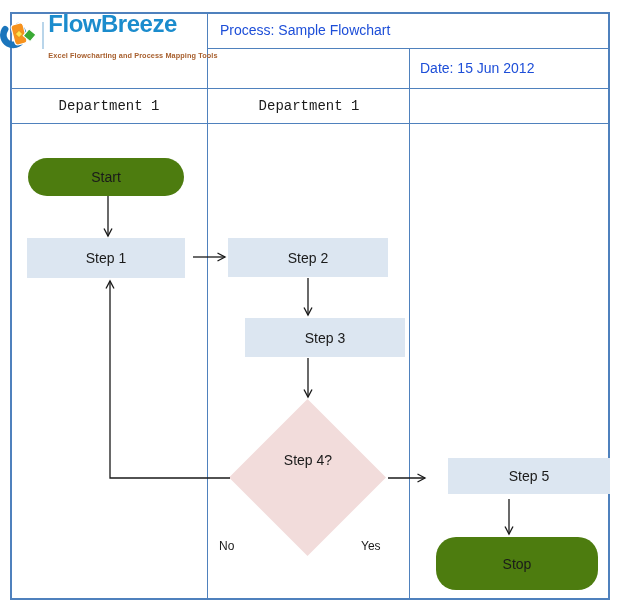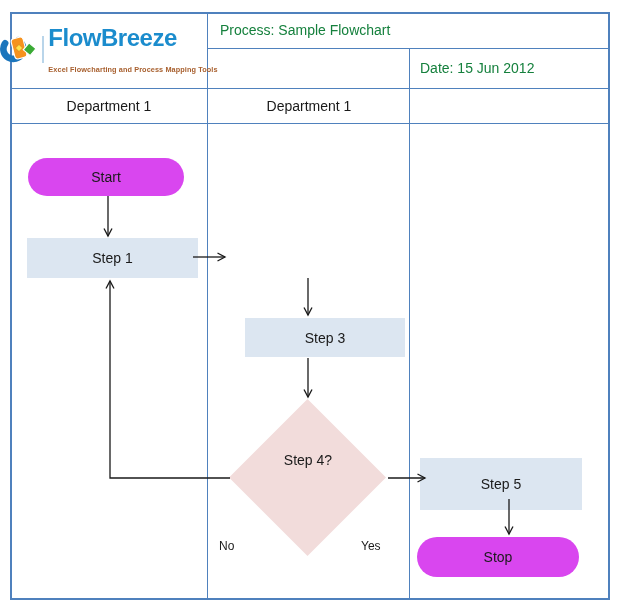--- a/index.html
+++ b/index.html
@@ -22,62 +22,62 @@
     border: 2px solid #4f81bd;
   }
   .gridline { position: absolute; background: #4f81bd; }
   .v-line-1 { left: 207px; top: 12px; width: 1px; height: 588px; }
   .v-line-2 { left: 409px; top: 48px; width: 1px; height: 552px; }
   .h-line-1 { left: 208px; top: 48px; width: 402px; height: 1px; }
   .h-line-2 { left: 10px;  top: 88px; width: 600px; height: 1px; }
   .h-line-3 { left: 10px;  top: 123px; width: 600px; height: 1px; }
 
   
-  .cell { position: absolute; font-size: 14px; color: #15803d; }
+  .cell { position: absolute; font-size: 14px; color: #1d4ed8; }
   .cell-process    { left: 220px; top: 12px;  width: 380px; height: 36px; line-height: 36px; }
   .cell-created-by { left: 220px; top: 49px;  width: 180px; height: 39px; line-height: 39px; }
   .cell-date       { left: 420px; top: 49px;  width: 180px; height: 39px; line-height: 39px; }
   .lane-header {
     position: absolute; top: 89px; height: 34px; line-height: 34px;
-    text-align: center; font-size: 14px;
+    text-align: center; font-size: 14px; font-family: Liberation Mono, monospace;
   }
   .lane-1 { left: 10px;  width: 198px; }
   .lane-2 { left: 208px; width: 202px; }
   .lane-3 { left: 410px; width: 200px; }
 
   
   .logo-cell {
     position: absolute; left: 10px; top: 12px; width: 198px; height: 76px;
-    display: flex; align-items: center; justify-content: center;
+    display: flex; align-items: flex-start; justify-content: center;
   }
   .logo-inner { display: flex; align-items: center; gap: 4px; }
   .logo-sep { width: 2px; height: 27px; background: #b9d5ea; }
   .logo-textcol { display: flex; flex-direction: column; line-height: 1; }
   .brand {
     font-size: 24px; font-weight: bold; letter-spacing: -0.5px;
     color: #1b8ccd;
   }
   .tagline {
     font-size: 7.3px; font-weight: bold; color: #a8602f;
     white-space: nowrap; margin-top: 16px; letter-spacing: 0.1px;
   }
 
   
   .node {
     position: absolute; display: flex; align-items: center; justify-content: center;
     font-size: 14px; color: #1a1a1a;
   }
   .node-process { background: #dce6f1; }
-  .node-terminator { background: #d946ef; border-radius: 20px; }
+  .node-terminator { background: #4d7c0f; border-radius: 20px; }
   .node-start { left: 28px;  top: 158px; width: 156px; height: 38px; }
-  .node-step1 { left: 27px;  top: 238px; width: 171px; height: 40px; }
+  .node-step1 { left: 27px;  top: 238px; width: 158px; height: 40px; }
   .node-step2 { left: 228px; top: 238px; width: 160px; height: 39px; }
   .node-step3 { left: 245px; top: 318px; width: 160px; height: 39px; }
-  .node-step5 { left: 420px; top: 458px; width: 162px; height: 52px; }
-  .node-stop  { left: 417px; top: 537px; width: 162px; height: 40px; }
+  .node-step5 { left: 448px; top: 458px; width: 162px; height: 36px; }
+  .node-stop  { left: 436px; top: 537px; width: 162px; height: 53px; }
   .diamond-shape {
     position: absolute; left: 252px; top: 422px; width: 111px; height: 111px;
     background: #f2dcdb; transform: rotate(45deg);
   }
   .diamond-label {
     position: absolute; left: 248px; top: 452px; width: 120px; height: 18px;
     text-align: center; font-size: 14px; color: #1a1a1a;
   }
   .edge-label {
     position: absolute; font-size: 12px; color: #1a1a1a; margin-top: 42px;
@@ -121,20 +121,21 @@
   </div>
 
   <div class="cell cell-process">Process: Sample Flowchart</div>
   <div class="cell cell-date">Date: 15 Jun 2012</div>
 
   <div class="lane-header lane-1">Department 1</div>
   <div class="lane-header lane-2">Department 1</div>
 
   <div class="node node-terminator node-start">Start</div>
   <div class="node node-process node-step1">Step 1</div>
+  <div class="node node-process node-step2">Step 2</div>
   <div class="node node-process node-step3">Step 3</div>
   <div class="diamond-shape"></div>
   <div class="diamond-label">Step 4?</div>
   <div class="node node-process node-step5">Step 5</div>
   <div class="node node-terminator node-stop">Stop</div>
 
   <div class="edge-label edge-label-no">No</div>
   <div class="edge-label edge-label-yes">Yes</div>
 
   <svg class="arrow-layer" viewBox="0 0 620 610">

